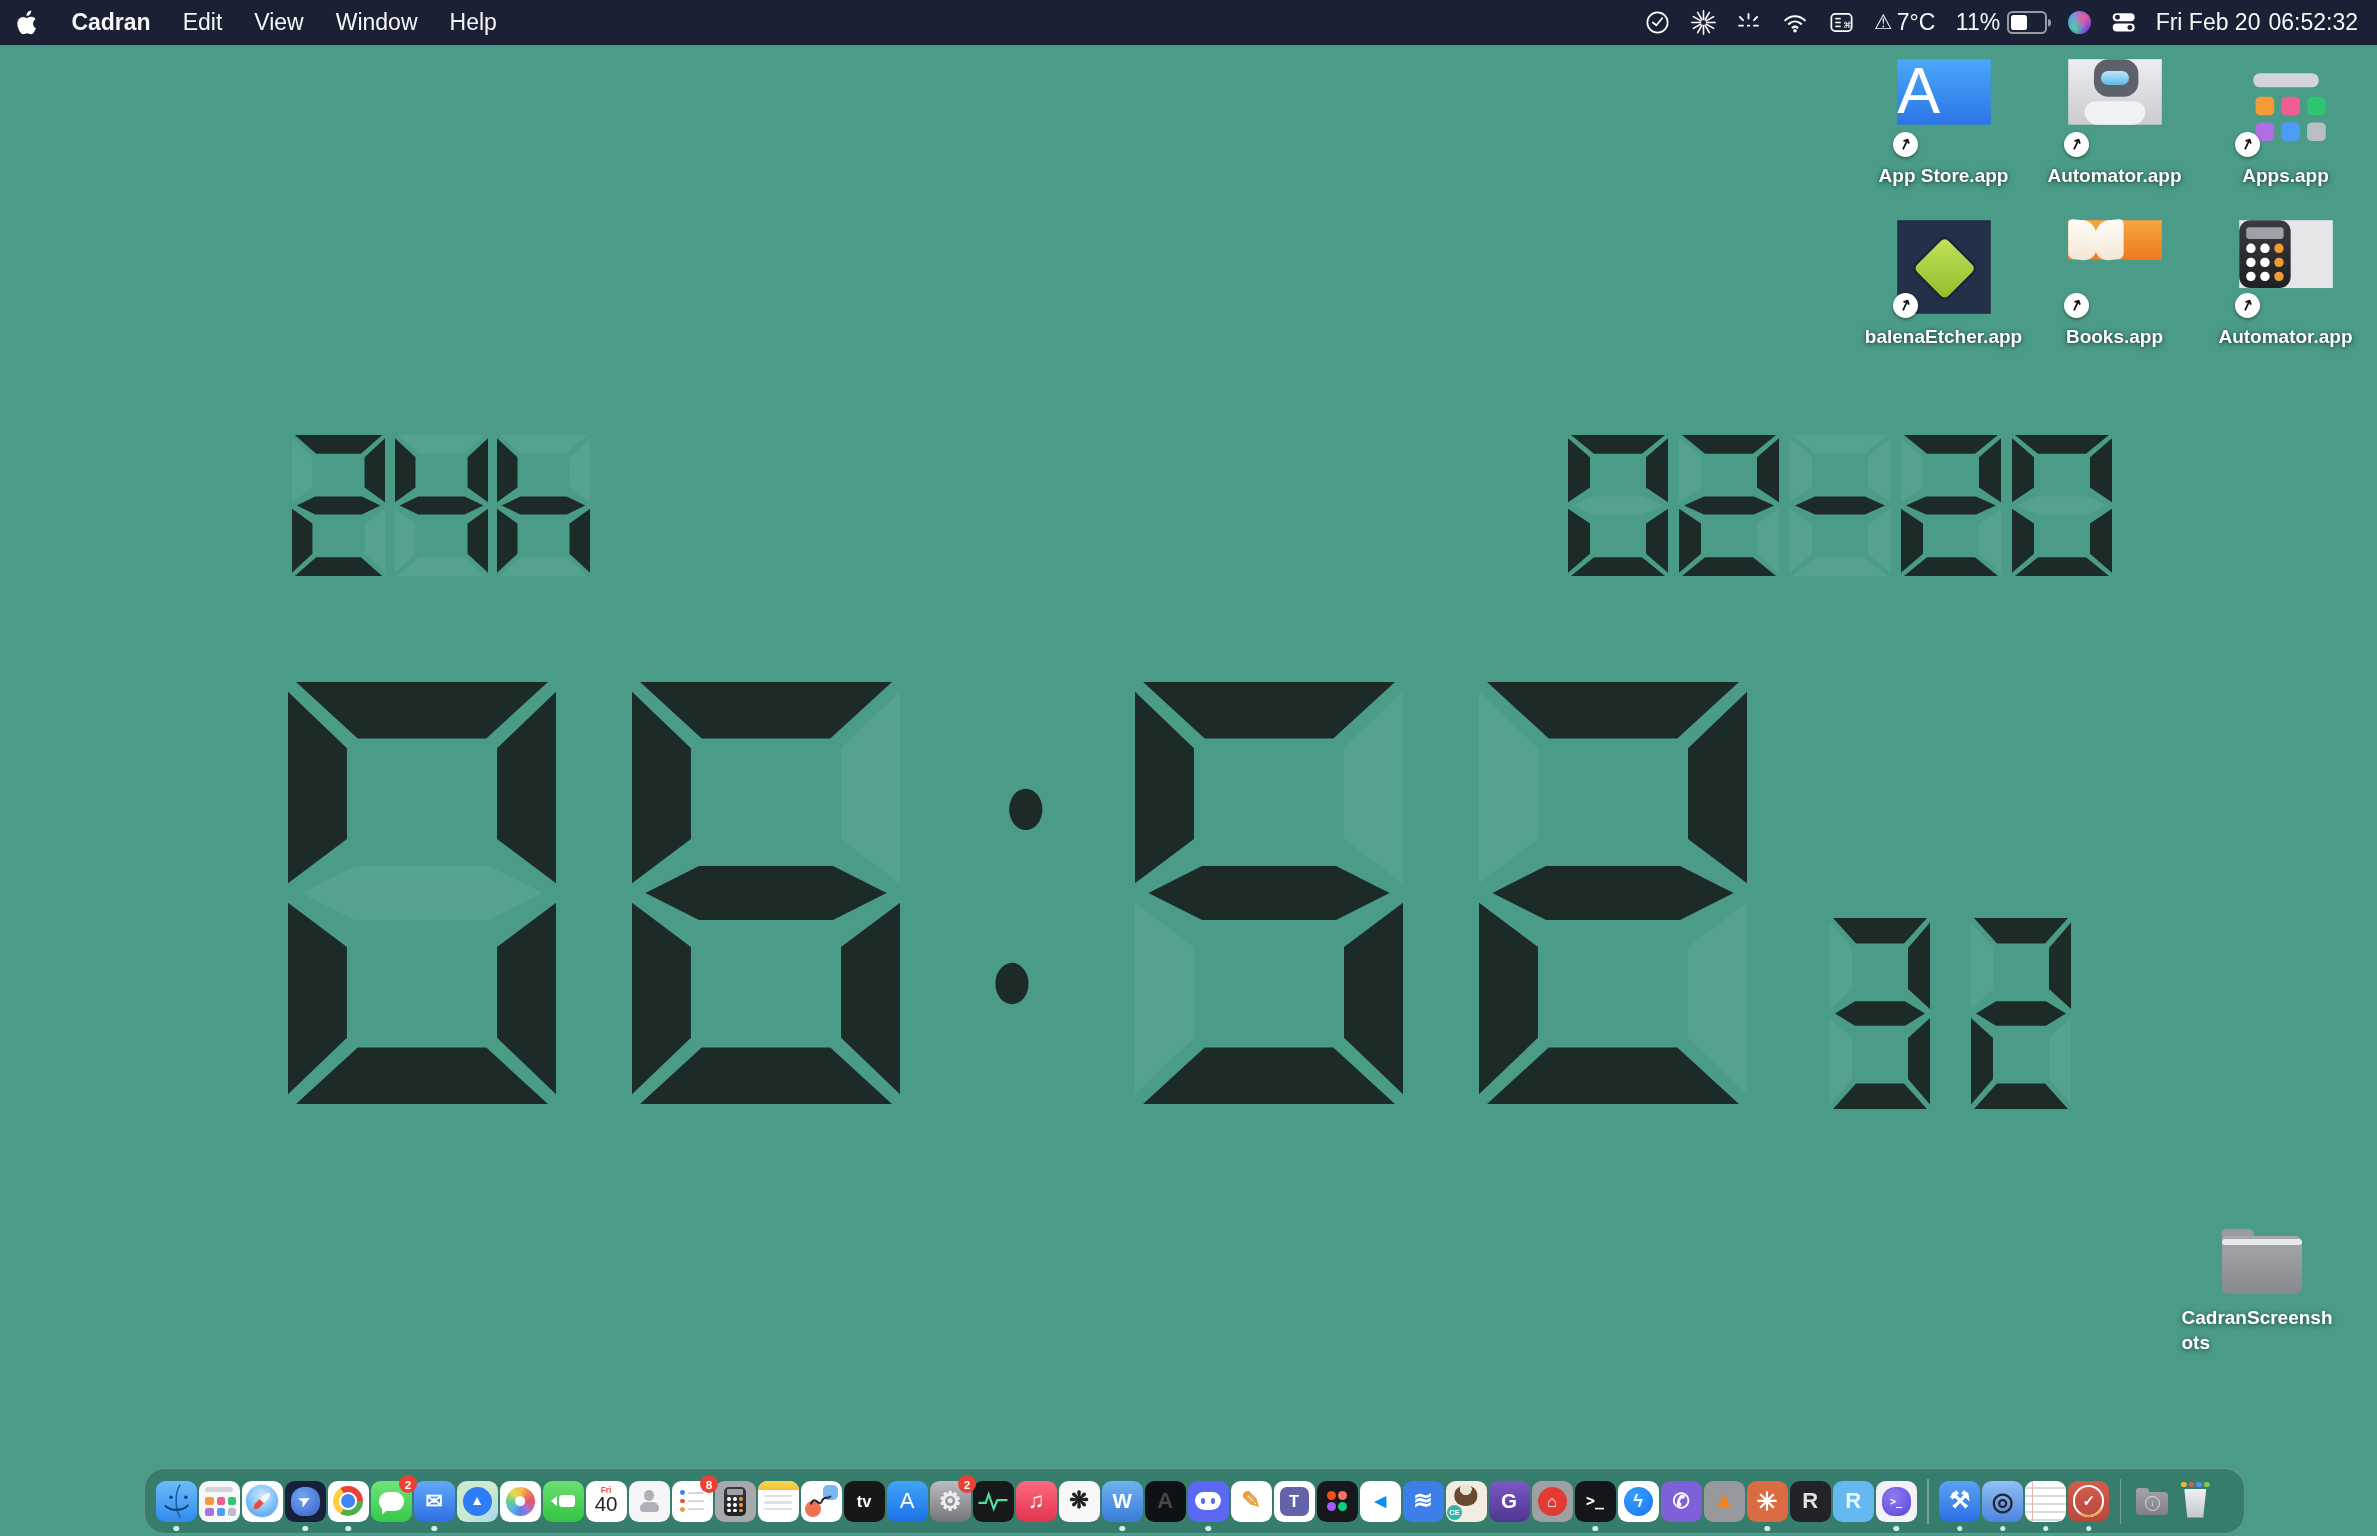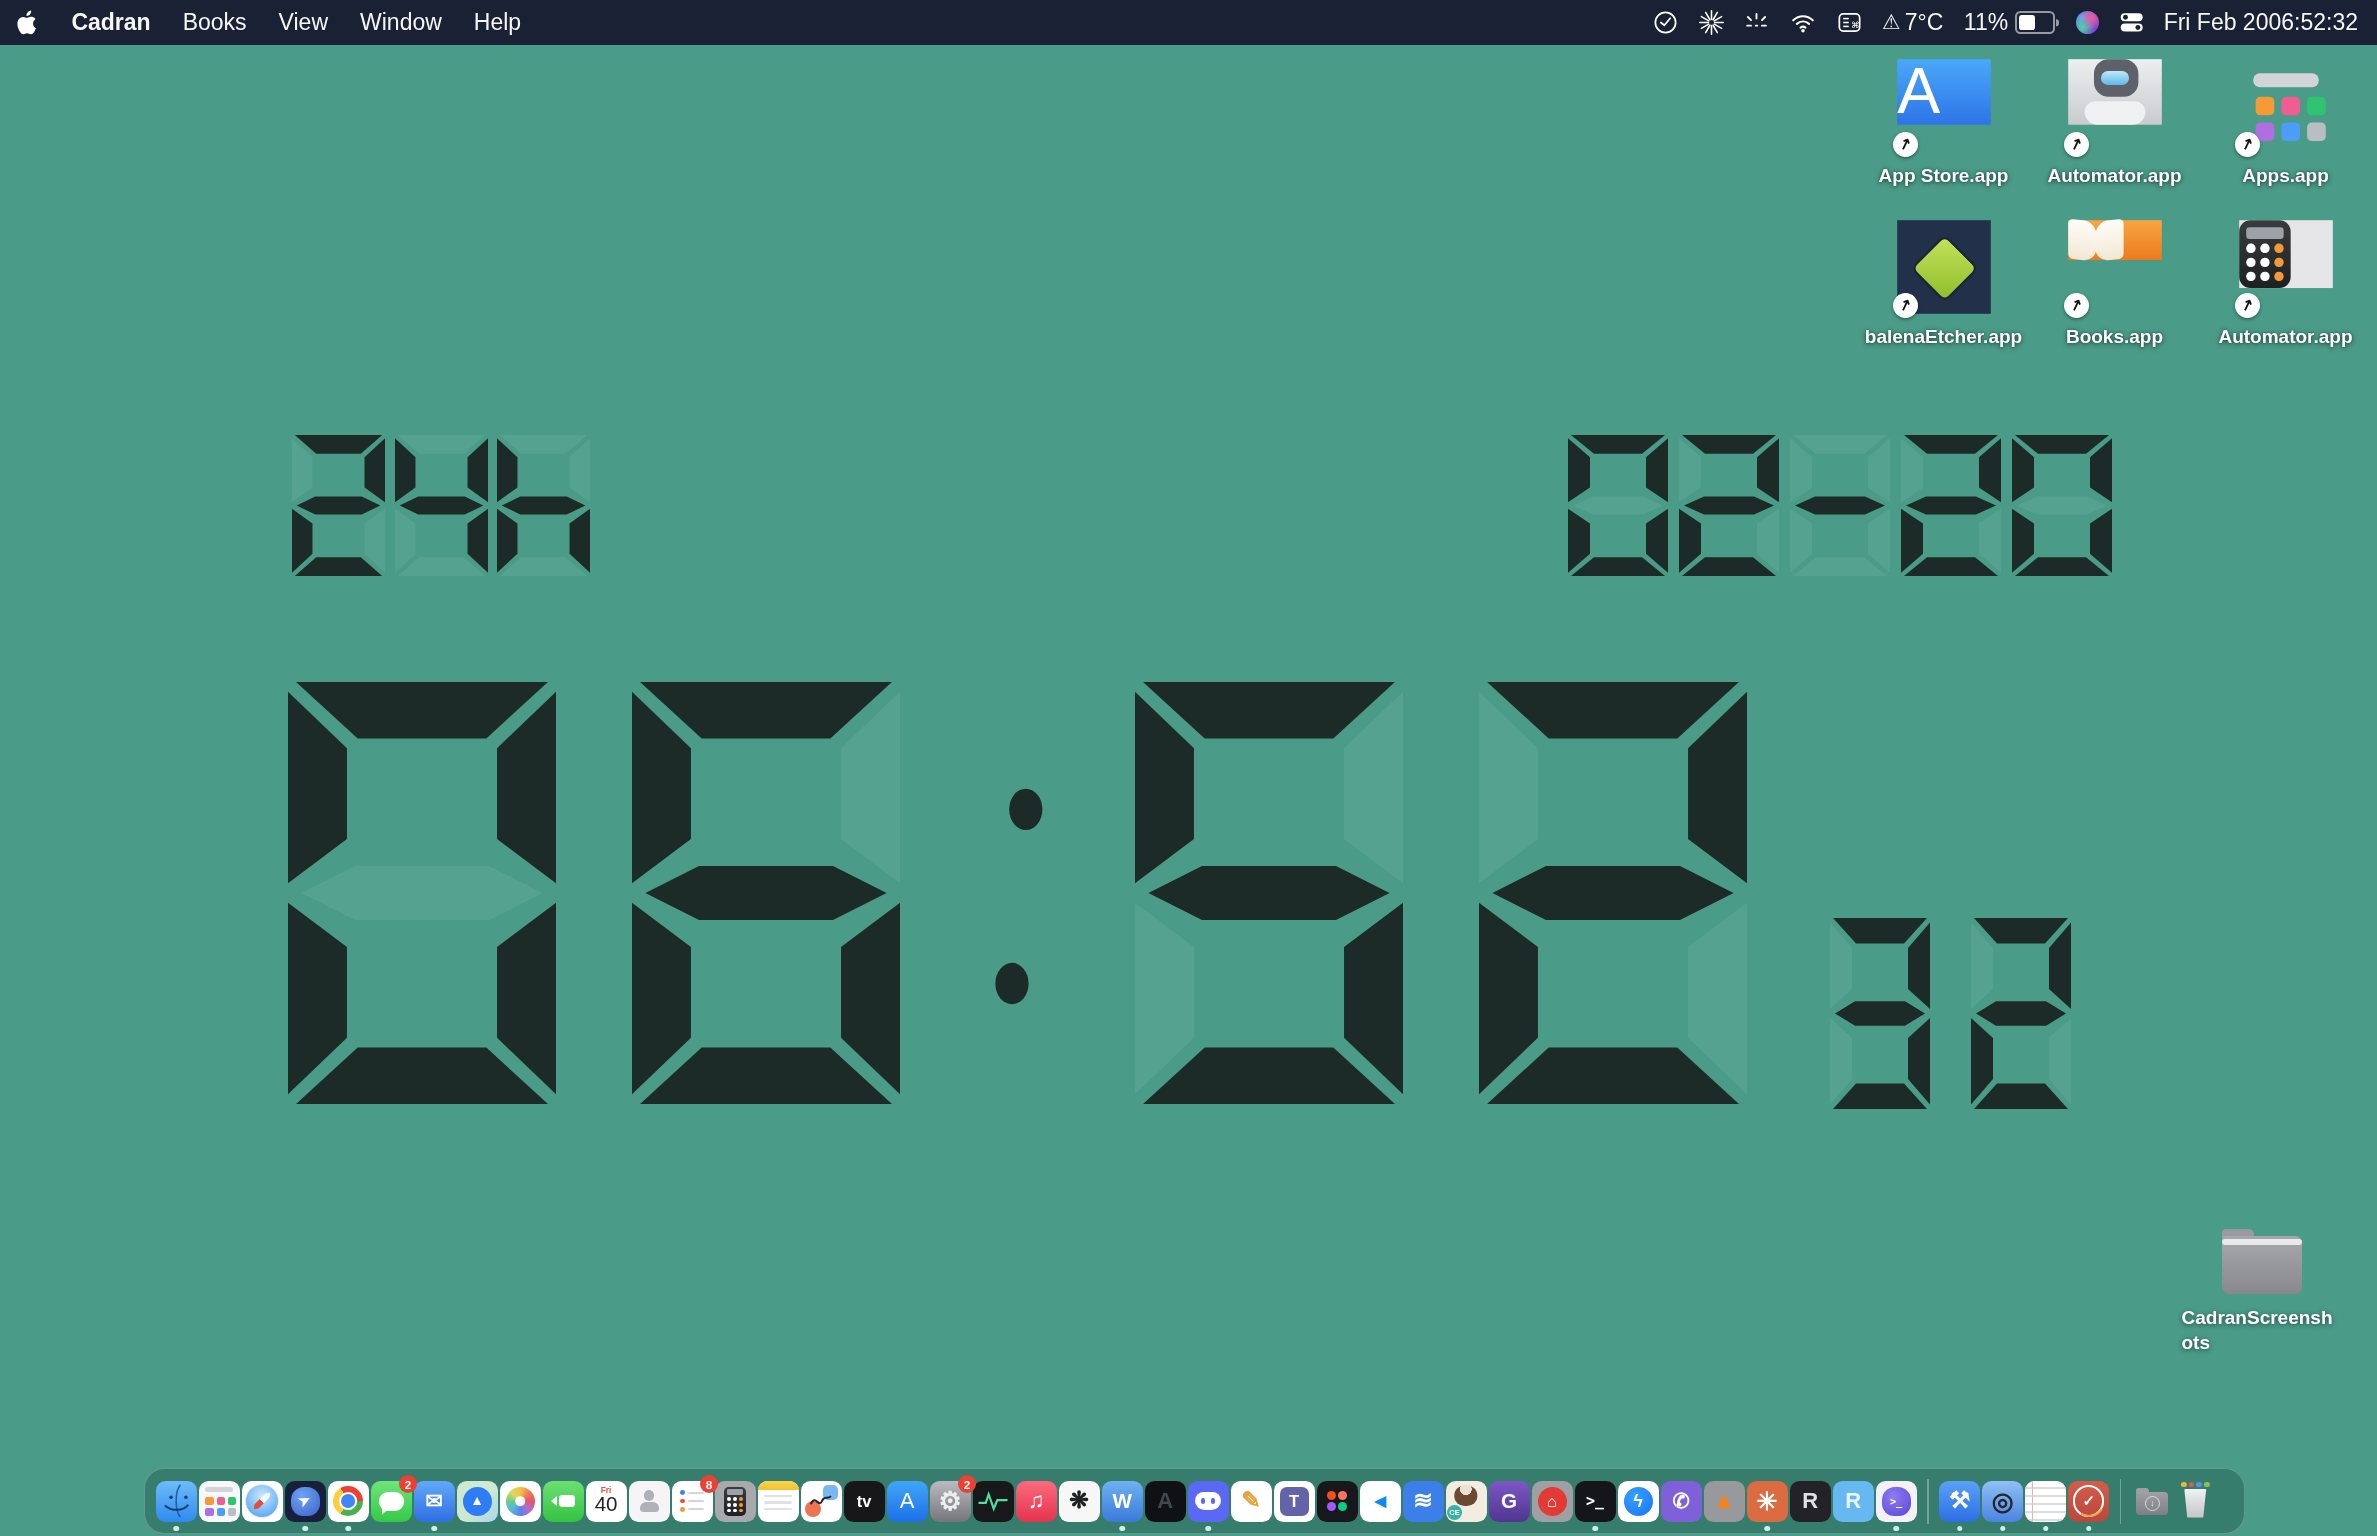--- a/index.html
+++ b/index.html
@@ -30,21 +30,21 @@
     border-radius:5.5px;margin-left:6.9px;}
   .batt-fill{position:absolute;top:2.1px;left:2.1px;bottom:2.1px;background:#fff;border-radius:2.8px;}
   .batt-nub{position:absolute;right:-6.2px;top:50%;transform:translateY(-50%);
     width:3.4px;height:7.6px;background:rgba(255,255,255,.55);border-radius:0 2.8px 2.8px 0;}
   .siri-ball{width:23.4px;height:23.4px;border-radius:50%;
     background:
       radial-gradient(circle at 68% 28%, #F25B9C, rgba(242,91,156,0) 55%),
       radial-gradient(circle at 28% 72%, #4BD9A1, rgba(75,217,161,0) 55%),
       radial-gradient(circle at 30% 30%, #53B7F5, rgba(83,183,245,0) 62%),
       #7A3FD8;}
-  .mb-clock{display:flex;gap:0;white-space:nowrap;}
+  .mb-clock{display:flex;gap:8px;white-space:nowrap;}
   
   .desktop-grid{position:absolute;left:1858px;top:58px;width:514px;
     display:grid;grid-template-columns:repeat(3,171px);row-gap:32px;z-index:5;}
   .dicon{display:flex;flex-direction:column;align-items:center;cursor:default;}
   .dicon-artbox{position:relative;width:96px;height:96px;display:flex;align-items:center;justify-content:center;}
   .dicon-artbox .scaler{width:40px;height:40px;transform:scale(2.34);transform-origin:center center;}
   .alias-badge{position:absolute;left:-2.8px;bottom:-2.8px;width:25px;height:25px;border-radius:50%;
     background:#fff;box-shadow:0 1.4px 3.4px rgba(0,0,0,.4);display:flex;align-items:center;justify-content:center;z-index:3;}
   .alias-badge span{display:block;color:#111;font-size:15px;font-weight:700;transform:rotate(-20deg);}
   .dicon-label{margin-top:9.6px;color:#fff;font-weight:700;font-size:19px;text-align:center;
@@ -178,21 +178,21 @@
 
 <div class="menubar">
   <div class="mb-left">
     <span class="mb-apple">
       <svg viewBox="0 0 24 28">
           <path d="M17.5 14.7c0-3 2.5-4.4 2.6-4.5-1.4-2-3.6-2.3-4.4-2.3-1.9-.2-3.6 1.1-4.5 1.1-.9 0-2.4-1.1-3.9-1-2 0-3.9 1.2-4.9 3-2.1 3.6-.5 9 1.5 11.9 1 1.4 2.2 3 3.7 2.9 1.5-.1 2-1 3.8-1s2.3 1 3.9 1c1.6 0 2.6-1.5 3.6-2.9 1.1-1.7 1.6-3.3 1.6-3.4-.1 0-3-1.2-3-4.8z"></path>
           <path d="M14.4 5.3c.8-1 1.4-2.4 1.2-3.8-1.2.1-2.7.8-3.5 1.8-.8.9-1.5 2.3-1.3 3.7 1.4.1 2.8-.7 3.6-1.7z"></path>
         </svg>
     </span>
     <span class="mb-app">Cadran</span>
-    <span class="mb-item">Books</span>
+    <span class="mb-item">Edit</span>
     <span class="mb-item">View</span>
     <span class="mb-item">Window</span>
     <span class="mb-item">Help</span>
   </div>
   <div class="mb-right">
     <span class="mb-ic">
       <svg width="25" height="25" viewBox="0 0 32 32" fill="none" stroke="#fff" stroke-width="2.2" stroke-linecap="round">
           <circle cx="16" cy="16" r="13"></circle>
           <polyline points="10,16 14.5,19.5 22,10.5" fill="none"></polyline>
         </svg>

